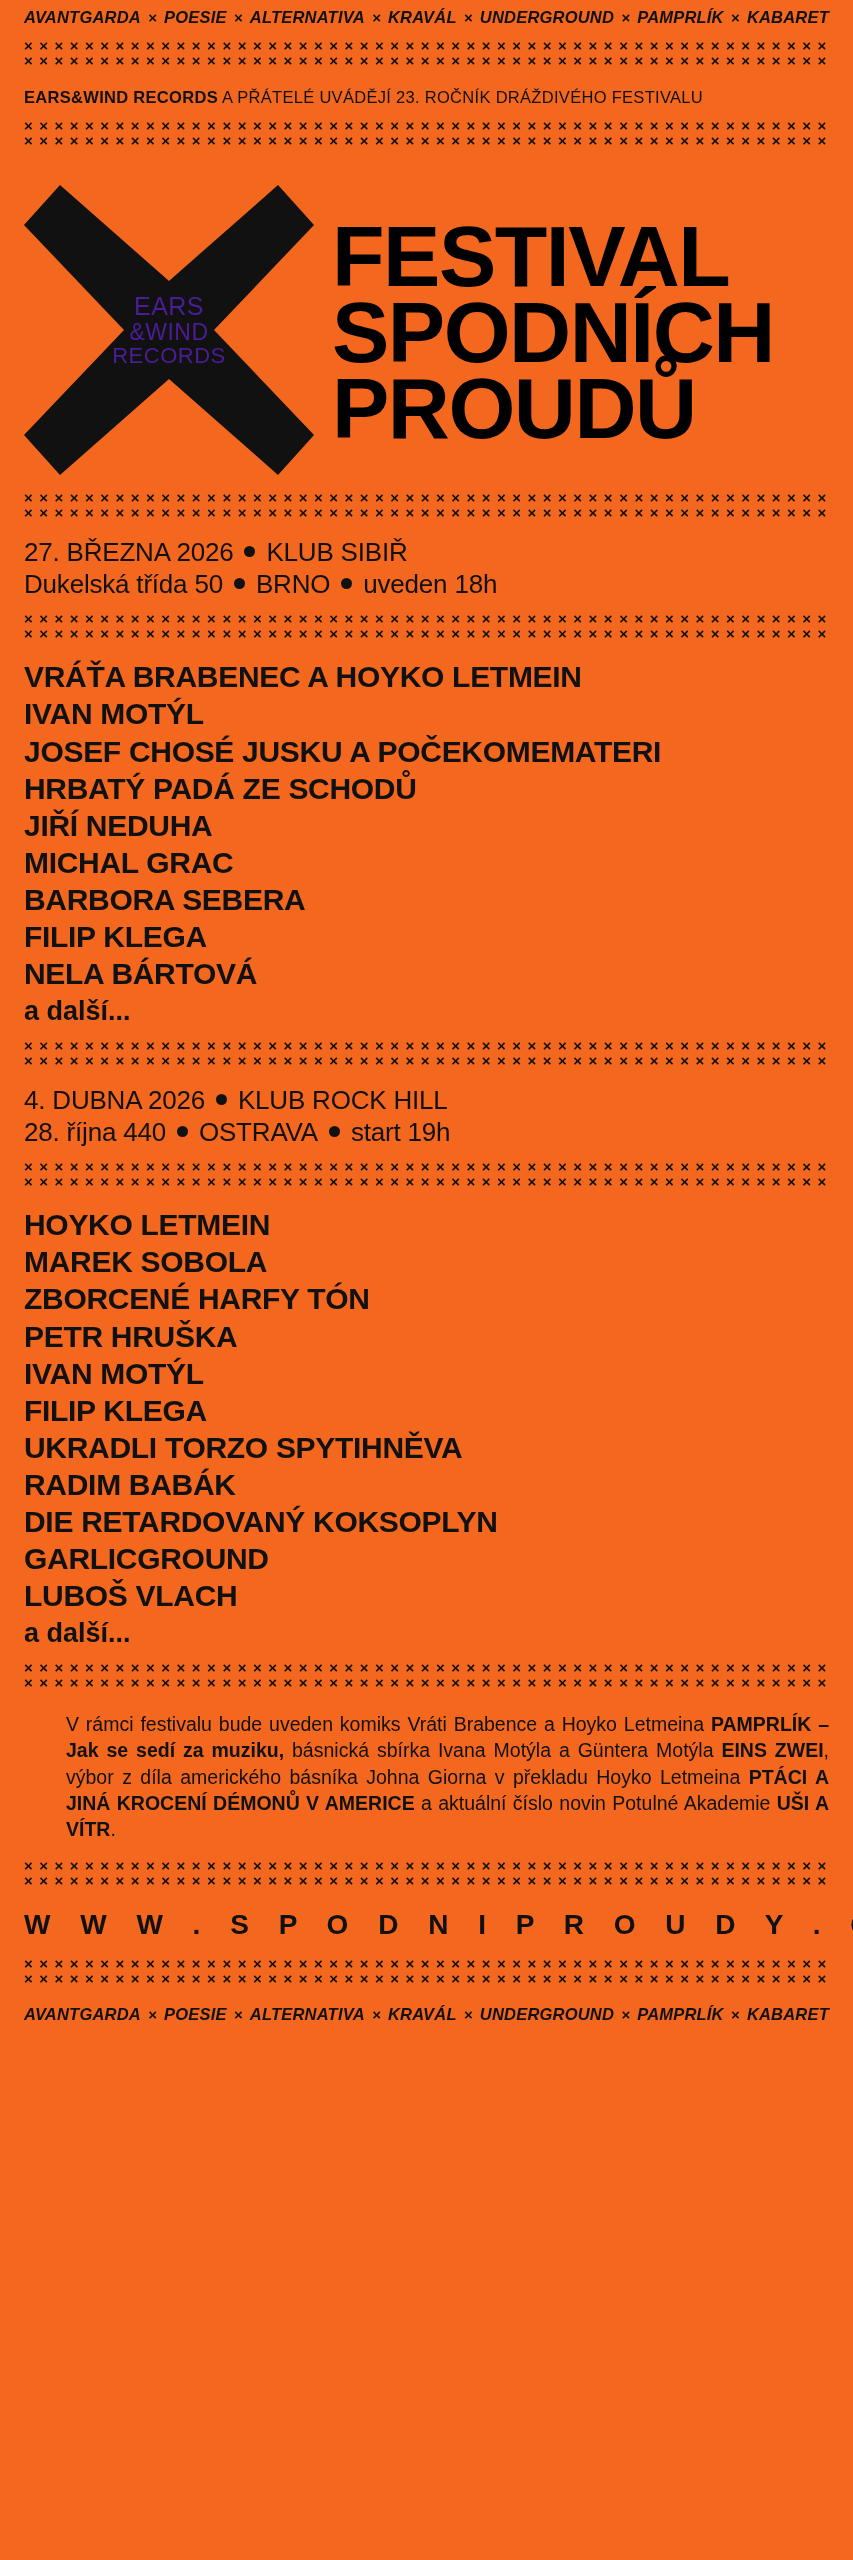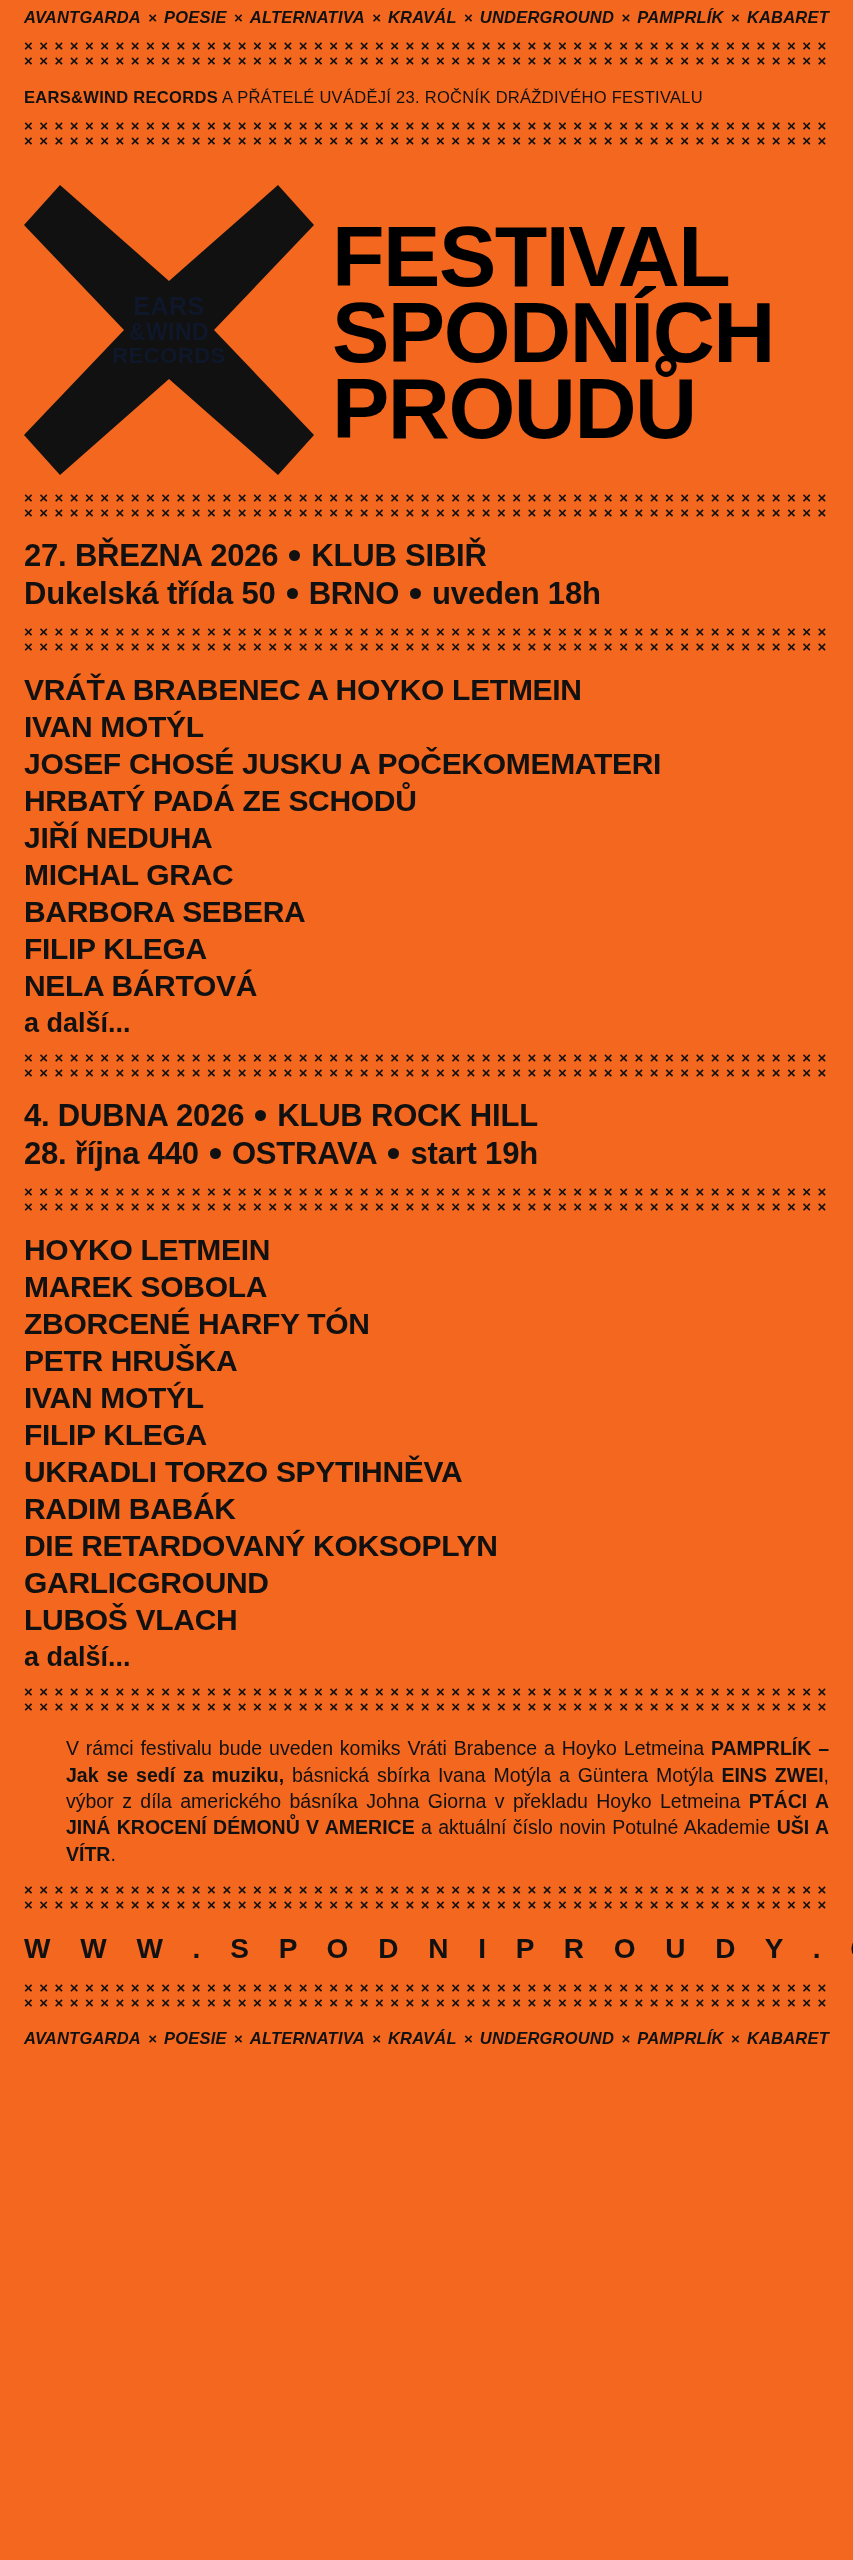--- a/index.html
+++ b/index.html
@@ -85,23 +85,23 @@
     flex: 0 0 290px;
   }
   .logo-wrap svg { display: block; }
   .logo-text {
     position: absolute;
     left: 50%;
     top: 50%;
     transform: translate(-50%, -50%);
     width: 160px;
     text-align: center;
-    color: #0f172a;
+    color: #4c1d95;
     font-family: "Liberation Sans", sans-serif;
-    font-weight: 700;
+    font-weight: 400;
     line-height: 1.06;
     font-size: 25px;
     letter-spacing: 0.5px;
     text-transform: uppercase;
     pointer-events: none;
   }
   .logo-text .l2 { font-size: 23px; }
   .logo-text .l3 { font-size: 22px; }
 
   .hero-title {
@@ -113,22 +113,22 @@
     text-transform: uppercase;
     padding-top: 6px;
   }
   .hero-title div { display: block; }
 
   
   .event-head {
     padding: 6px 0 4px 0;
   }
   .event-head .l1, .event-head .l2 {
-    font-weight: 700;
-    font-size: 31px;
+    font-weight: 400;
+    font-size: 26px;
     line-height: 1.22;
     letter-spacing: -0.2px;
     white-space: nowrap;
     text-transform: uppercase;
   }
   .event-head .bullet {
     display: inline-block;
     width: 11px;
     height: 11px;
     border-radius: 50%;

